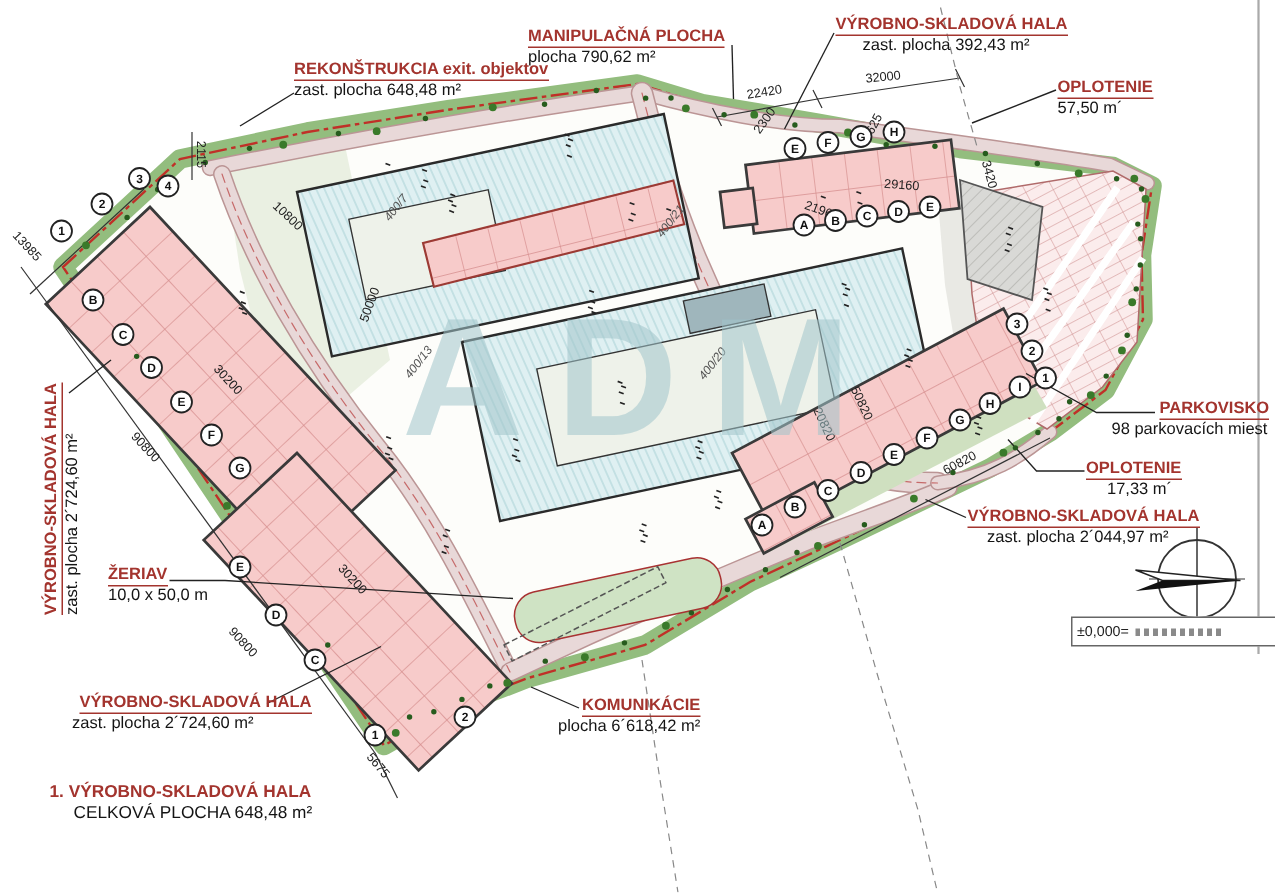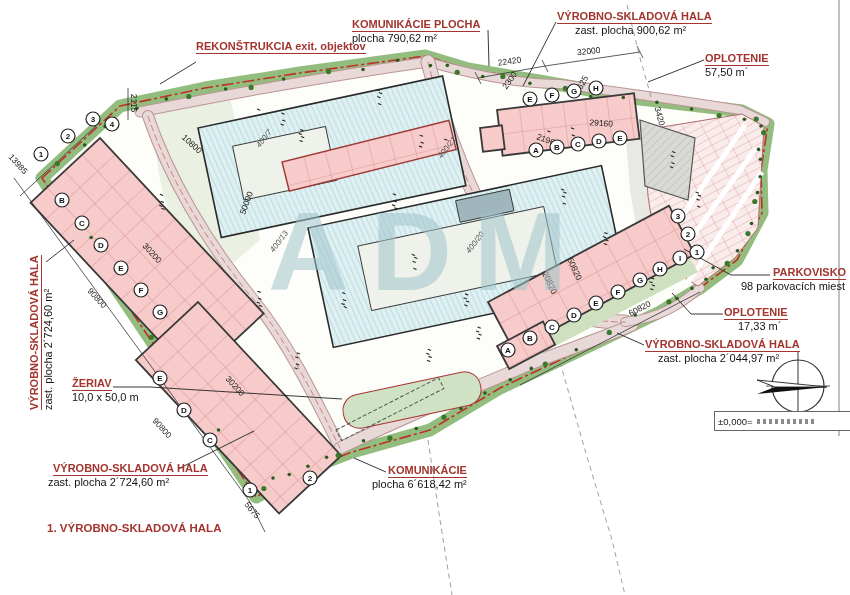--- a/index.html
+++ b/index.html
@@ -5,21 +5,21 @@
   html,body{margin:0;padding:0;background:#fff;}
   .stage{position:relative;width:850px;height:595px;background:#fff;overflow:hidden;
          font-family:"Liberation Sans",sans-serif;}
   .stage > svg{position:absolute;left:0;top:0;z-index:1;}
   .wm{position:absolute;left:268px;top:196px;z-index:3;font-size:112px;line-height:1;
       font-weight:bold;letter-spacing:22px;color:rgba(160,196,203,0.55);pointer-events:none;}
   .callout{position:absolute;z-index:4;font-size:11px;line-height:13px;white-space:nowrap;}
   .callout .t{color:#a3342e;font-weight:bold;border-bottom:1.4px solid #a3342e;display:inline-block;}
   .callout .s{color:#141414;display:block;}
   .vert{transform:rotate(-90deg);transform-origin:0 0;}
-  .legend{position:absolute;left:47px;top:521px;z-index:4;font-size:11.5px;line-height:14px;}
+  .legend{position:absolute;left:33px;top:521px;z-index:4;font-size:11.5px;line-height:14px;}
   .legend .li-t{color:#a3342e;font-weight:bold;}
   .legend .li-s{color:#141414;margin-left:16px;margin-bottom:3px;}
   .datum{position:absolute;left:714px;top:411px;width:142px;height:20px;z-index:2;
          border:1px solid #666;background:#fff;box-sizing:border-box;
          display:flex;align-items:center;gap:4px;padding:0 3px;font-size:9.5px;color:#222;}
   .scrib{display:inline-block;width:58px;height:5px;
          background:repeating-linear-gradient(90deg,#8a8a8a 0 3px,transparent 3px 6px);}
   svg text{font-family:"Liberation Sans",sans-serif;}
   svg text.dim{font-size:8.5px;fill:#222;text-anchor:middle;}
   svg text.parcel{font-size:8px;fill:#555;font-style:italic;text-anchor:middle;}
@@ -460,28 +460,29 @@
           <circle cx="160" cy="378" r="7" fill="#fff" stroke="#222" stroke-width="1.2"></circle>
           <text class="bub" x="160" y="380.8">E</text>
         </g>
       </g>
 </svg>
 
 <div class="wm">ADM</div>
 
 <div class="callout" style="left:196px;top:40px">
   <span class="t">REKONŠTRUKCIA exit. objektov</span>
+  <span class="s">zast. plocha 648,48 m²</span>
 </div>
 <div class="callout" style="left:352px;top:18px">
-  <span class="t">KOMUNIKÁCIE PLOCHA</span>
+  <span class="t">MANIPULAČNÁ PLOCHA</span>
   <span class="s">plocha 790,62 m²</span>
 </div>
 <div class="callout" style="left:557px;top:10px">
   <span class="t">VÝROBNO-SKLADOVÁ HALA</span>
-  <span class="s" style="margin-left:18px">zast. plocha 900,62 m²</span>
+  <span class="s" style="margin-left:18px">zast. plocha 392,43 m²</span>
 </div>
 <div class="callout" style="left:705px;top:52px">
   <span class="t">OPLOTENIE</span>
   <span class="s" style="">57,50 m´</span>
 </div>
 <div class="callout" style="left:773px;top:266px">
   <span class="t">PARKOVISKO</span>
   <span class="s" style="margin-left:-32px">98 parkovacích miest</span>
 </div>
 <div class="callout" style="left:724px;top:306px">
@@ -507,20 +508,21 @@
 <div class="callout" style="left:388px;top:464px">
   <span class="t">KOMUNIKÁCIE</span>
   <span class="s" style="margin-left:-16px">plocha 6´618,42 m²</span>
 </div>
 
 <div class="legend">
   <div class="legend-item">
     <div class="li-t"><span>1.</span> <span>VÝROBNO-SKLADOVÁ HALA</span></div>
   </div>
   <div class="legend-item">
+    <div class="li-s">CELKOVÁ PLOCHA 648,48 m²</div>
   </div>
 </div>
 
 <div class="datum">
   <span>±0,000=</span>
   <span class="scrib"></span>
 </div>
 
 </div>
 

